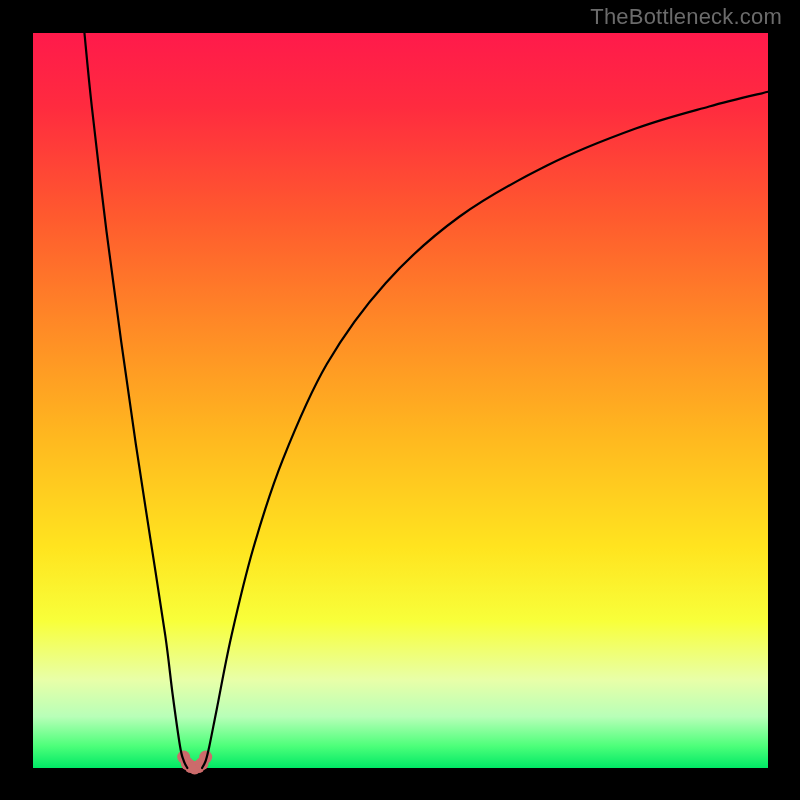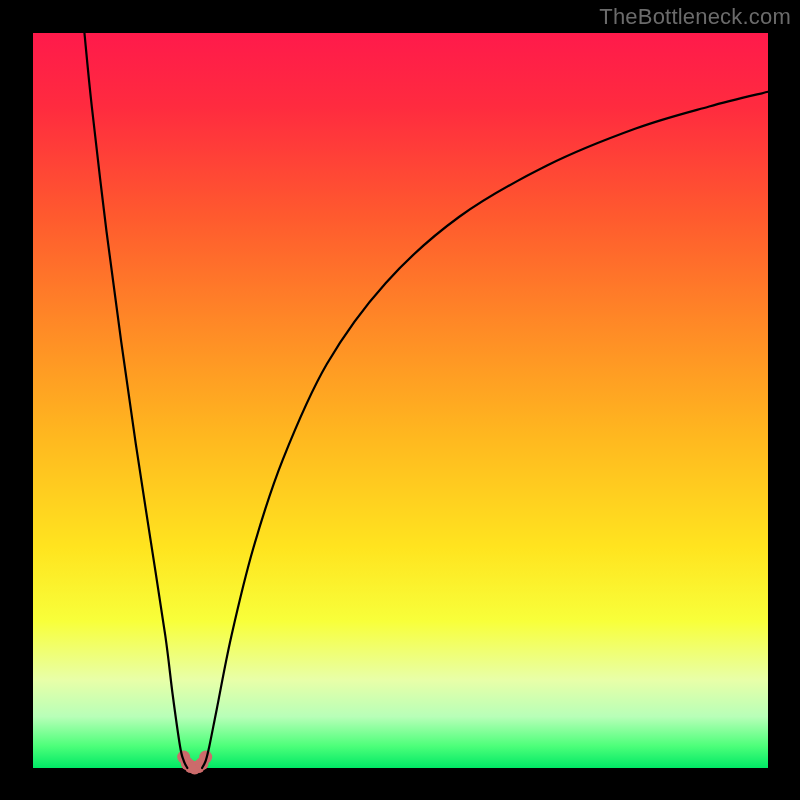--- a/index.html
+++ b/index.html
@@ -12,21 +12,21 @@
   }
   .outer-frame {
     width: 800px;
     height: 800px;
     background: #000;
     position: relative;
   }
   .watermark {
     position: absolute;
     top: 4px;
-    right: 9px;
+    right: 18px;
     color: #6b6b6b;
     font-size: 22px;
     font-weight: 400;
     letter-spacing: 0.2px;
     user-select: none;
   }
   svg {
     display: block;
   }
 </style>

